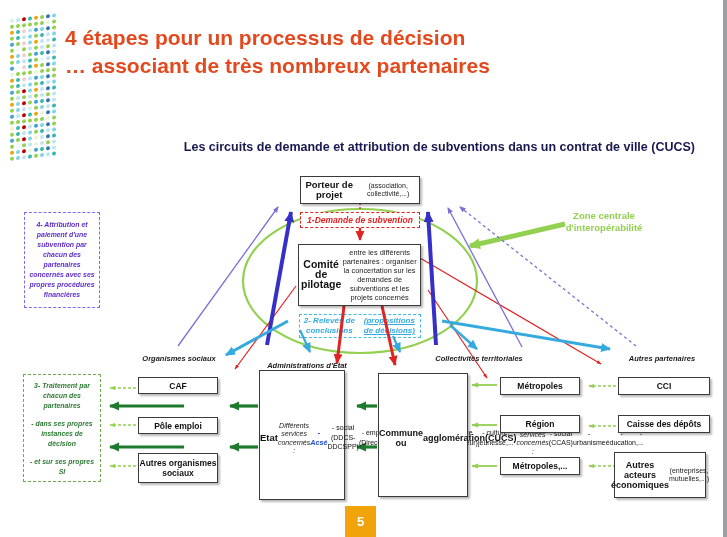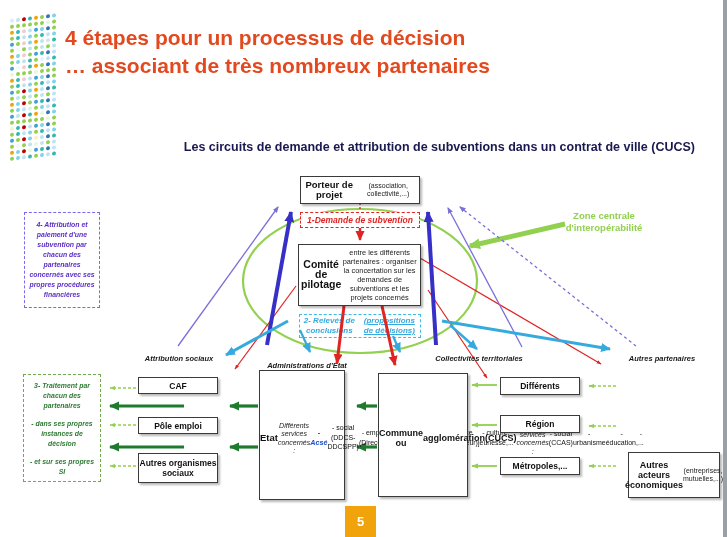--- a/index.html
+++ b/index.html
@@ -364,21 +364,21 @@
 
   <div class="note note-violet">
     <div>4- Attribution et paiement d'une subvention par chacun des partenaires concernés avec ses propres procédures financières</div>
   </div>
   <div class="note note-green">
     <div class="p">3- Traitement par chacun des partenaires</div>
     <div class="p">- dans ses propres instances de décision</div>
     <div class="p">- et sur ses propres SI</div>
   </div>
 
-  <div class="col-header" style="left:124px;">Attribution sociaux</div>
+  <div class="col-header" style="left:124px;">Organismes sociaux</div>
   <div class="col-header" style="left:252px;margin-top:7px;">Administrations d'Etat</div>
   <div class="col-header" style="left:424px;">Collectivités territoriales</div>
   <div class="col-header" style="left:607px;">Autres partenaires</div>
 
   <div class="box b-small" style="left:138px;top:377px;width:80px;height:17px;">
     <div class="b-title">CAF</div>
   </div>
   <div class="box b-small" style="left:138px;top:417px;width:80px;height:17px;">
     <div class="b-title">Pôle emploi</div>
   </div>
@@ -403,30 +403,36 @@
     <div class="b-title">agglomération</div>
     <div class="b-title">(CUCS)</div>
     <div class="b-intro">Différents services concernés :</div>
     <div class="b-line">- social (CCAS)</div>
     <div class="b-line">- urbanisme</div>
     <div class="b-line">- éducation,</div>
     <div class="b-line">- ...</div>
   </div>
 
   <div class="box b-small" style="left:500px;top:377px;width:80px;height:18px;">
-    <div class="b-title">Différents</div>
+    <div class="b-title">Métropoles</div>
   </div>
   <div class="box b-small" style="left:500px;top:415px;width:80px;height:18px;">
     <div class="b-title">Région</div>
   </div>
   <div class="box b-small" style="left:500px;top:457px;width:80px;height:18px;">
     <div class="b-title">Métropoles,...</div>
   </div>
 
-  <div class="box" style="left:628px;top:452px;width:92px;height:46px;">
+  <div class="box b-small" style="left:618px;top:377px;width:92px;height:18px;">
+    <div class="b-title">CCI</div>
+  </div>
+  <div class="box b-small" style="left:618px;top:415px;width:92px;height:18px;">
+    <div class="b-title">Caisse des dépôts</div>
+  </div>
+  <div class="box" style="left:614px;top:452px;width:92px;height:46px;">
     <div class="b-title">Autres acteurs économiques</div>
     <div class="b-sub">(entreprises, mutuelles,...)</div>
   </div>
 
   <div class="page-box">
     <span>5</span>
   </div>
 
 </div>
 

